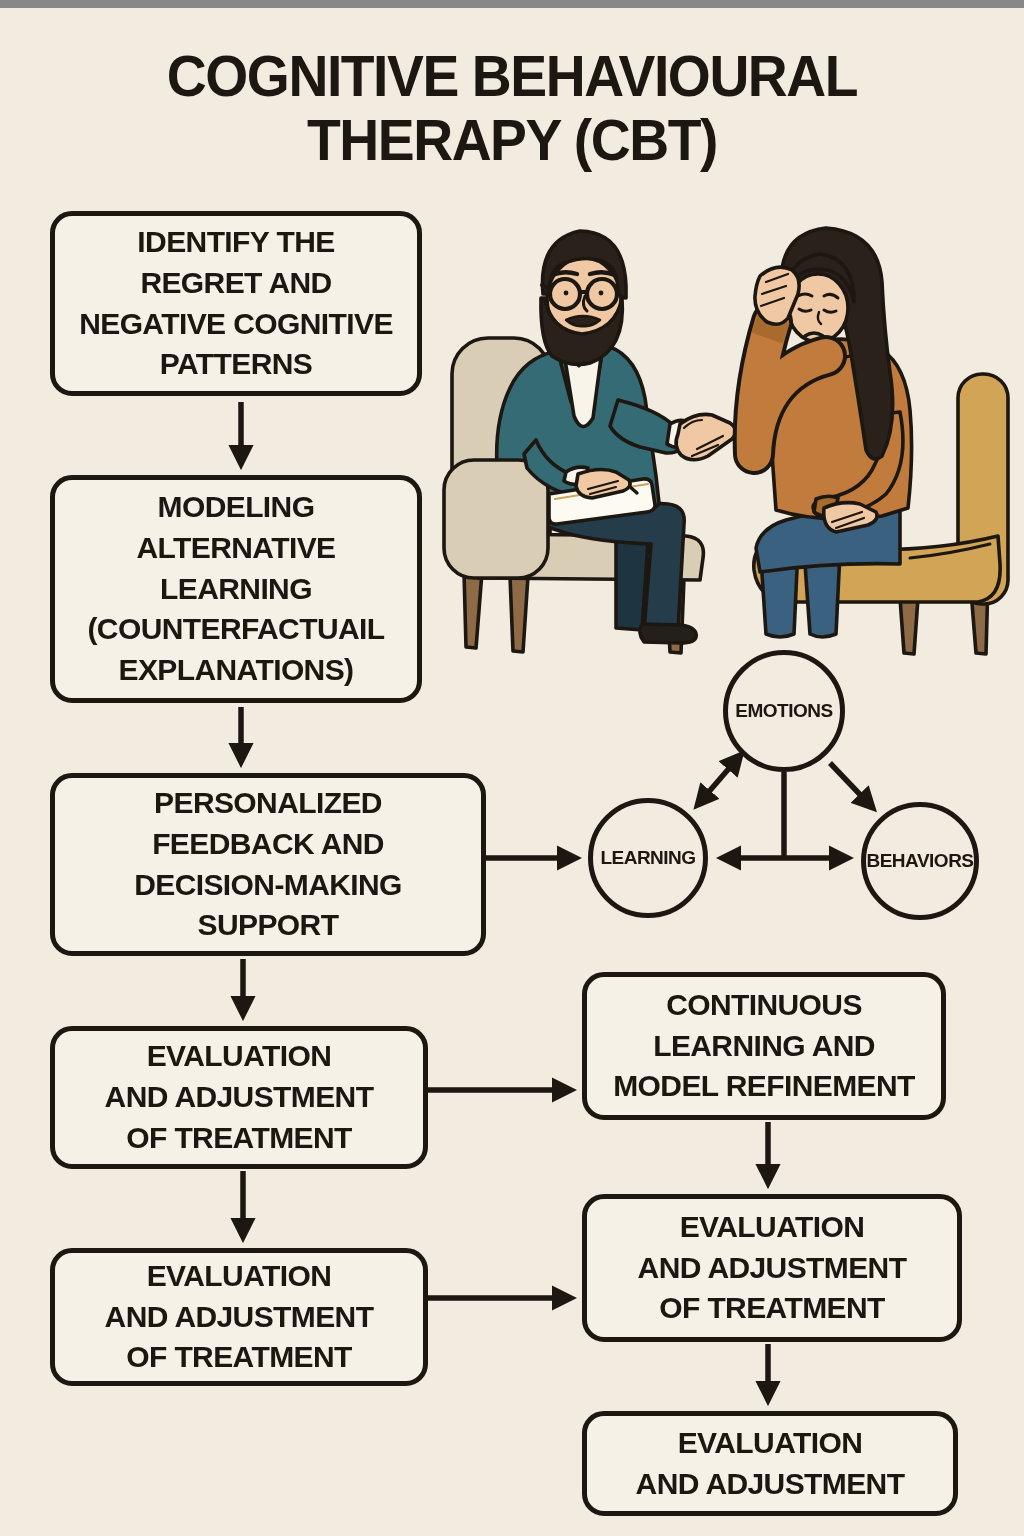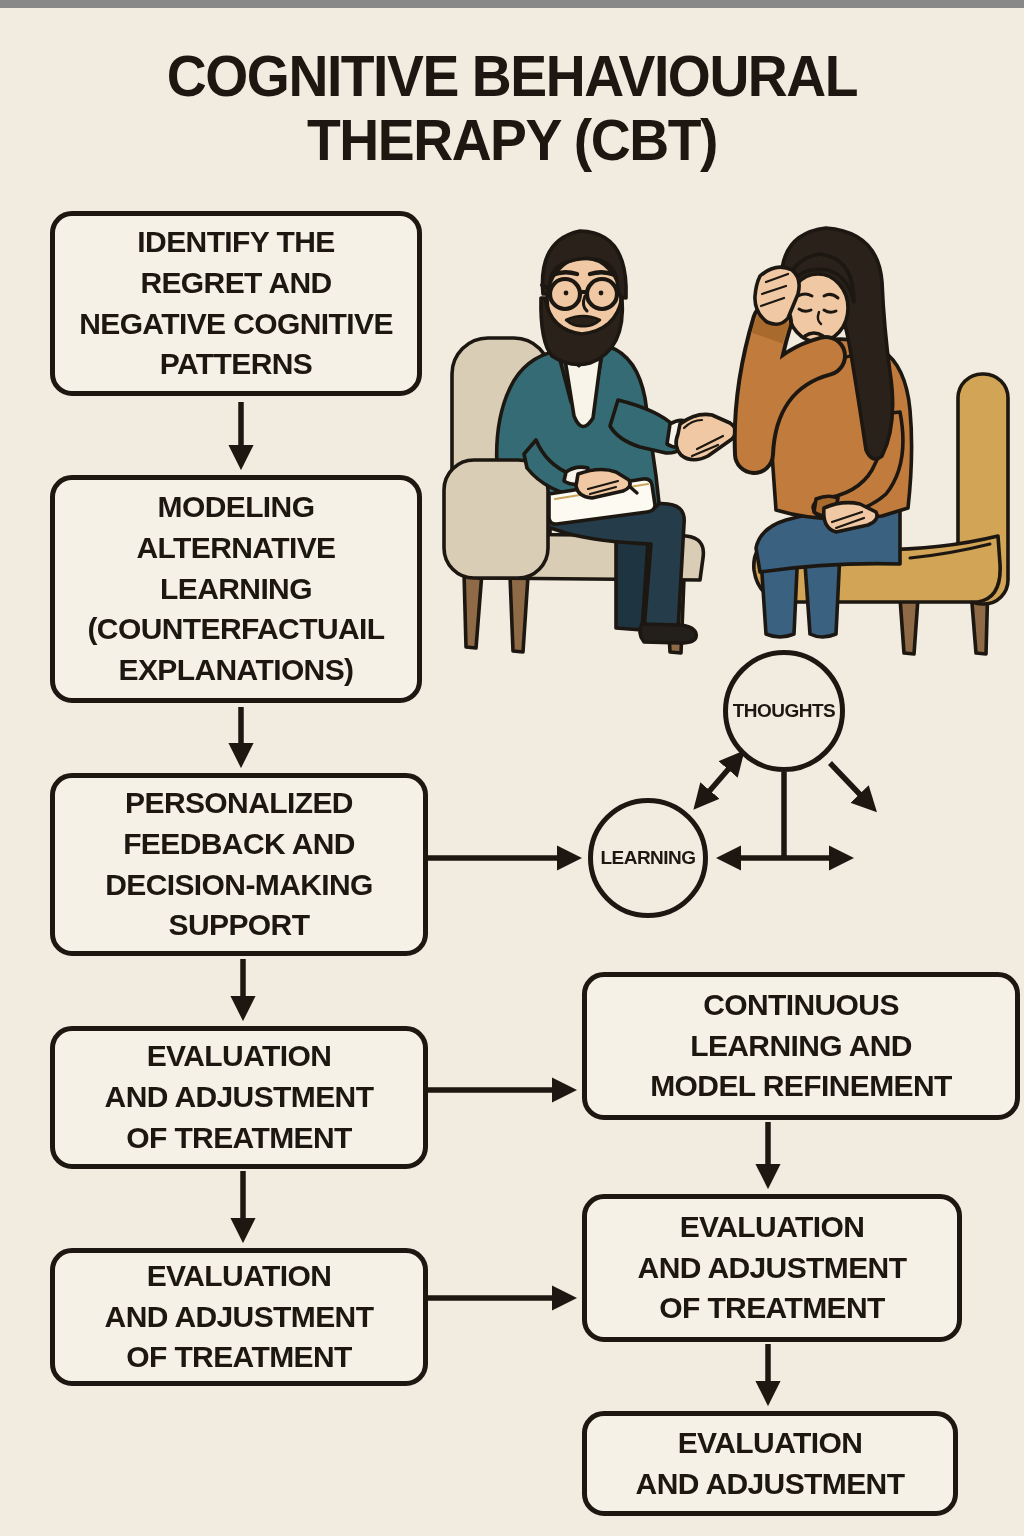--- a/index.html
+++ b/index.html
@@ -83,42 +83,43 @@
 
   <div class="flowbox" style="left:50px;top:203px;width:372px;height:185px;">IDENTIFY THE
 REGRET AND
 NEGATIVE COGNITIVE
 PATTERNS</div>
   <div class="flowbox" style="left:50px;top:467px;width:372px;height:228px;">MODELING
 ALTERNATIVE
 LEARNING
 (COUNTERFACTUAIL
 EXPLANATIONS)</div>
-  <div class="flowbox" style="left:50px;top:765px;width:378px;height:183px;">PERSONALIZED
+  <div class="flowbox" style="left:50px;top:765px;width:436px;height:183px;">PERSONALIZED
 FEEDBACK AND
 DECISION-MAKING
 SUPPORT</div>
   <div class="flowbox" style="left:50px;top:1018px;width:378px;height:143px;">EVALUATION
 AND ADJUSTMENT
 OF TREATMENT</div>
   <div class="flowbox" style="left:50px;top:1240px;width:378px;height:138px;">EVALUATION
 AND ADJUSTMENT
 OF TREATMENT</div>
 
-  <div class="flowbox" style="left:582px;top:964px;width:438px;height:148px;">CONTINUOUS
+  <div class="flowbox" style="left:582px;top:964px;width:364px;height:148px;">CONTINUOUS
 LEARNING AND
 MODEL REFINEMENT</div>
   <div class="flowbox" style="left:582px;top:1186px;width:380px;height:148px;">EVALUATION
 AND ADJUSTMENT
 OF TREATMENT</div>
   <div class="flowbox" style="left:582px;top:1403px;width:376px;height:105px;">EVALUATION
 AND ADJUSTMENT</div>
 
-  <div class="circle-node" style="left:723px;top:642px;width:122px;height:122px;">THOUGHTS</div>
+  <div class="circle-node" style="left:723px;top:642px;width:122px;height:122px;">EMOTIONS</div>
   <div class="circle-node" style="left:588px;top:790px;width:120px;height:120px;">LEARNING</div>
+  <div class="circle-node" style="left:861px;top:794px;width:118px;height:118px;">BEHAVIORS</div>
 
   <div class="illustration">
     <svg width="594" height="452" viewBox="0 0 594 452" aria-hidden="true">
       <g stroke="var(--ink,#1d1712)" stroke-width="3.6" stroke-linejoin="round" stroke-linecap="round">
 
         <g>
           <path d="M34 366 L52 366 L46 442 L36 441 Z" style="fill:var(--wood,#8e6b46)"></path>
           <path d="M80 370 L98 370 L93 446 L83 445 Z" style="fill:var(--wood,#8e6b46)"></path>
           <path d="M236 372 L254 372 L251 447 L240 446 Z" style="fill:var(--wood,#8e6b46)"></path>
           <rect x="22" y="132" width="98" height="238" rx="36" style="fill:var(--chair-left,#d9cdb6)"></rect>

